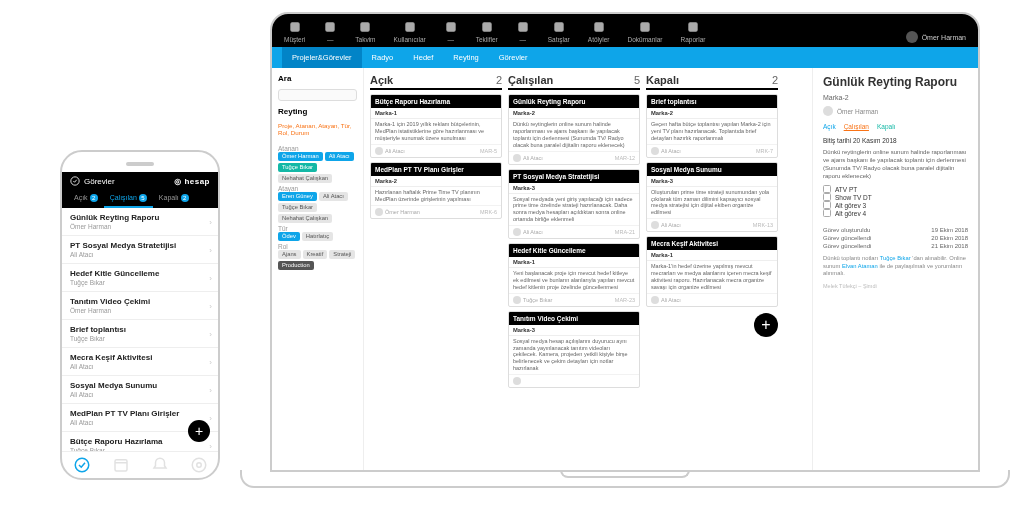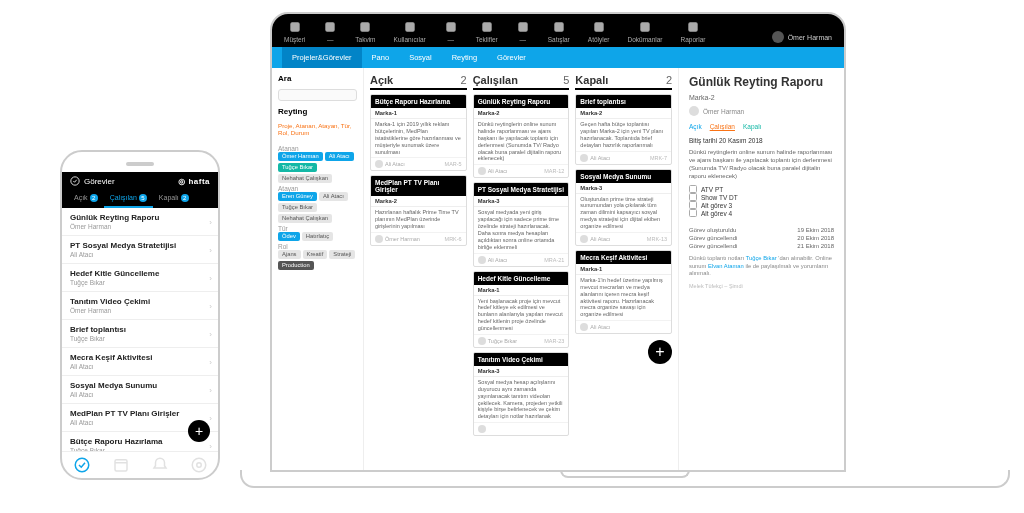--- a/index.html
+++ b/index.html
@@ -20,21 +20,21 @@
 .phone-item{border-bottom:1px solid #eee;padding:5px 8px;position:relative}
 .phone-item .ti{font-size:8px;font-weight:bold;color:#222}
 .phone-item .su{font-size:6.5px;color:#999;margin-top:1px}
 .phone-item .chev{position:absolute;right:6px;top:50%;transform:translateY(-50%);color:#ccc;font-size:8px}
 .phone-fab{position:absolute;right:8px;bottom:36px;width:22px;height:22px;border-radius:50%;background:#000;color:#fff;display:flex;align-items:center;justify-content:center;font-size:14px}
 .phone-bottom{display:flex;border-top:1px solid #eee;padding:4px 0;justify-content:space-around}
 .phone-bottom .bi{width:18px;height:18px;opacity:.35}
 .phone-bottom .bi.active{opacity:1;color:#0ea5e9}
 
 
-.laptop{position:absolute;left:270px;top:12px;width:576px;height:460px;border:2px solid #ccc;border-top-left-radius:18px;border-top-right-radius:18px;overflow:hidden;background:#fff;display:flex;flex-direction:column}
+.laptop{position:absolute;left:270px;top:12px;width:710px;height:460px;border:2px solid #ccc;border-top-left-radius:18px;border-top-right-radius:18px;overflow:hidden;background:#fff;display:flex;flex-direction:column}
 .laptop-base{position:absolute;left:240px;top:470px;width:770px;height:18px;border:2px solid #ccc;border-top:none;border-bottom-left-radius:14px;border-bottom-right-radius:14px}
 .laptop-notch{position:absolute;left:560px;top:470px;width:130px;height:8px;border:2px solid #ccc;border-top:none;border-bottom-left-radius:10px;border-bottom-right-radius:10px}
 
 .top-black{background:#000;color:#aaa;display:flex;align-items:flex-end;padding:6px 12px 4px;font-size:6.5px;gap:18px}
 .top-black .ico{display:flex;flex-direction:column;align-items:center;gap:2px}
 .top-black svg{width:14px;height:14px;fill:#aaa;stroke:#aaa}
 .top-black .user{margin-left:auto;display:flex;align-items:center;gap:4px;color:#ccc;font-size:7px}
 .top-black .avatar{width:12px;height:12px;border-radius:50%;background:#555}
 
 .blue-bar{background:#0ea5e9;color:#fff;display:flex;align-items:center;font-size:7.5px;padding:0 10px}
@@ -98,21 +98,21 @@
 <div class="phone">
   <div class="phone-speaker"></div>
   <div class="phone-topbar">
     <div class="title">
       <svg viewBox="0 0 24 24" fill="none" stroke="#fff" stroke-width="2">
           <circle cx="12" cy="12" r="10"></circle>
           <path d="m8 12 3 3 5-6"></path>
         </svg>
       <span>Görevler</span>
     </div>
-    <span class="phone-logo">◎ <span>hafta</span></span>
+    <span class="phone-logo">◎ <span>hesap</span></span>
   </div>
   <div class="phone-tabs" id="phone-tabs">
       <div class="tab">Açık<span class="badge">2</span></div>
       <div class="tab active">Çalışılan<span class="badge">5</span></div>
       <div class="tab">Kapalı<span class="badge">2</span></div>
     </div>
   <div class="phone-list" id="phone-list">
       <div class="phone-item">
         <div class="ti">Günlük Reyting Raporu</div>
         <div class="su">Ömer Harman</div>
@@ -250,22 +250,22 @@
         <span>Raporlar</span>
       </div>
       <div class="user">
       <span class="avatar"></span>
       <span>Ömer Harman</span>
     </div>
   </div>
 
   <div class="blue-bar" id="bluebar">
       <div class="tab active">Projeler&amp;Görevler</div>
-      <div class="tab">Pano</div>
-      <div class="tab">Sosyal</div>
+      <div class="tab">Radyo</div>
+      <div class="tab">Hedef</div>
       <div class="tab">Reyting</div>
       <div class="tab">Görevler</div>
     </div>
 
   <div class="workspace">
 
     <div class="filters">
       <h4>Ara</h4>
       <div class="search"></div>
       <h4>Reyting</h4>

